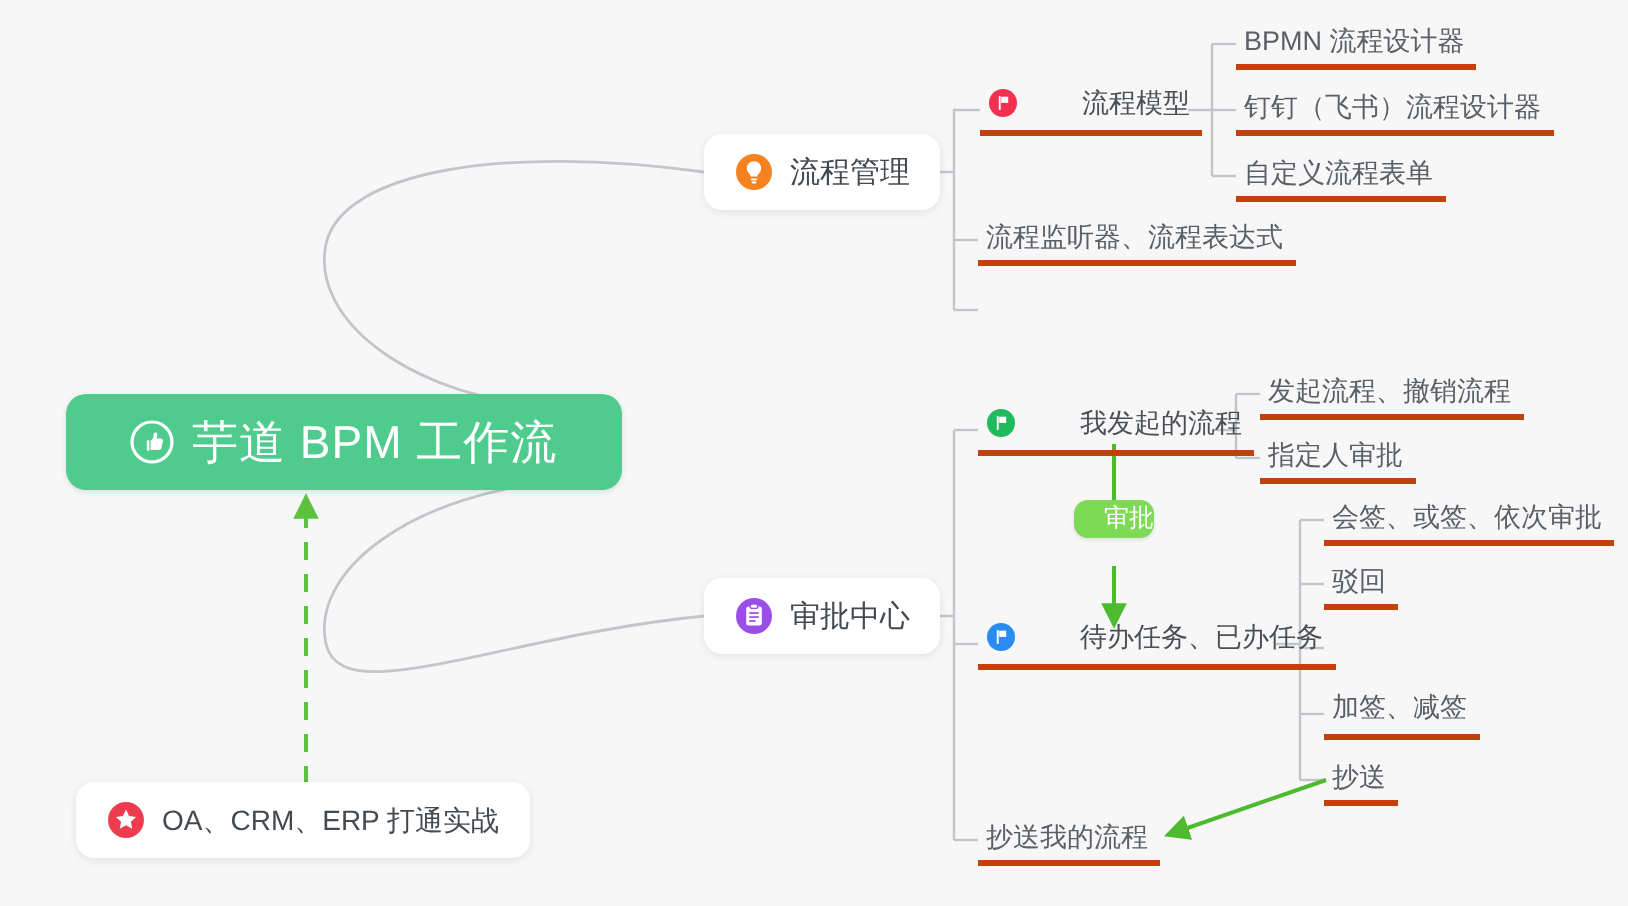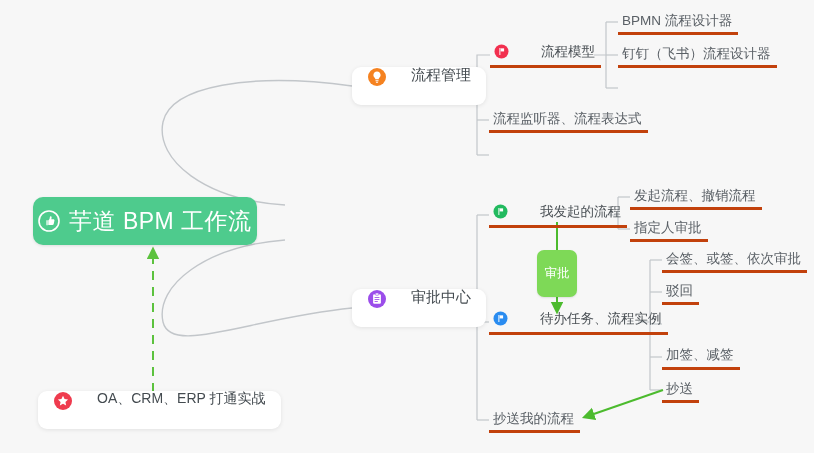--- a/index.html
+++ b/index.html
@@ -12,37 +12,37 @@
   }
   #canvas{position:absolute;inset:0;width:814px;height:453px;}
   svg.links{position:absolute;left:0;top:0;width:814px;height:453px;pointer-events:none;}
 
   
   .root-node{
     position:absolute;
     display:flex;align-items:center;gap:9px;
     background:#4ecb8d;
     border-radius:10px;
-    padding:0 5px;
+    padding:0 32px;
     height:48px;
     box-shadow:0 1px 3px rgba(0,0,0,.10);
     box-sizing:border-box;
   }
   .root-node .label{
     color:#ffffff;
     font-size:23px;
     letter-spacing:.5px;
     white-space:nowrap;
     line-height:1;
   }
 
   
   .card-node{
     position:absolute;
-    display:flex;align-items:flex-start;gap:24px;
+    display:flex;align-items:center;gap:8px;
     background:#ffffff;
     border-radius:9px;
     padding:0 15px;
     height:38px;
     box-shadow:0 1px 4px rgba(0,0,0,.09);
     box-sizing:border-box;
   }
   .card-node .label{
     color:#444b50;
     font-size:15px;
@@ -178,20 +178,23 @@
     </span>
     <span class="label">流程模型</span>
   </div>
 
   <div class="line-node" style="left:618px;top:9px;">
     <span class="label">BPMN 流程设计器</span>
   </div>
   <div class="line-node" style="left:618px;top:42px;">
     <span class="label">钉钉（飞书）流程设计器</span>
   </div>
+  <div class="line-node" style="left:618px;top:75px;">
+    <span class="label">自定义流程表单</span>
+  </div>
 
   <div class="line-node" style="left:489px;top:107px;">
     <span class="label">流程监听器、流程表达式</span>
   </div>
 
   <div class="card-node" style="left:352px;top:289px;">
     <span class="ico ico-lg">
       <svg width="20" height="20" viewBox="0 0 20 20">
         <circle cx="10" cy="10" r="9" fill="#9b4dea"></circle>
         <rect x="6.1" y="5.2" width="7.8" height="9.6" rx="1.2" fill="#ffffff"></rect>
@@ -215,33 +218,33 @@
     <span class="label">我发起的流程</span>
   </div>
 
   <div class="line-node" style="left:630px;top:184px;">
     <span class="label">发起流程、撤销流程</span>
   </div>
   <div class="line-node" style="left:630px;top:216px;">
     <span class="label">指定人审批</span>
   </div>
 
-  <div class="chip" style="left:537px;top:250px;width:40px;height:47px;">
+  <div class="chip" style="left:537px;top:250px;width:40px;height:19px;justify-content:flex-end;">
     <span class="label">审批</span>
   </div>
 
   <div class="line-node has-icon" style="left:489px;top:309px;">
     <span class="ico">
       <svg width="15" height="15" viewBox="0 0 15 15">
         <circle cx="7.5" cy="7.5" r="7" fill="#2a8cf0"></circle>
         <path d="M5.4 4.1 h.95 v6.8 h-.95 z" fill="#ffffff"></path>
         <path d="M6.6 4.35 h3.5 v3.1 h-3.5 z" fill="#ffffff"></path>
       </svg>
     </span>
-    <span class="label">待办任务、流程实例</span>
+    <span class="label">待办任务、已办任务</span>
   </div>
 
   <div class="line-node" style="left:662px;top:247px;">
     <span class="label">会签、或签、依次审批</span>
   </div>
   <div class="line-node" style="left:662px;top:279px;">
     <span class="label">驳回</span>
   </div>
   <div class="line-node" style="left:662px;top:344px;font-family:Liberation Mono, monospace;">
     <span class="label">加签、减签</span>

